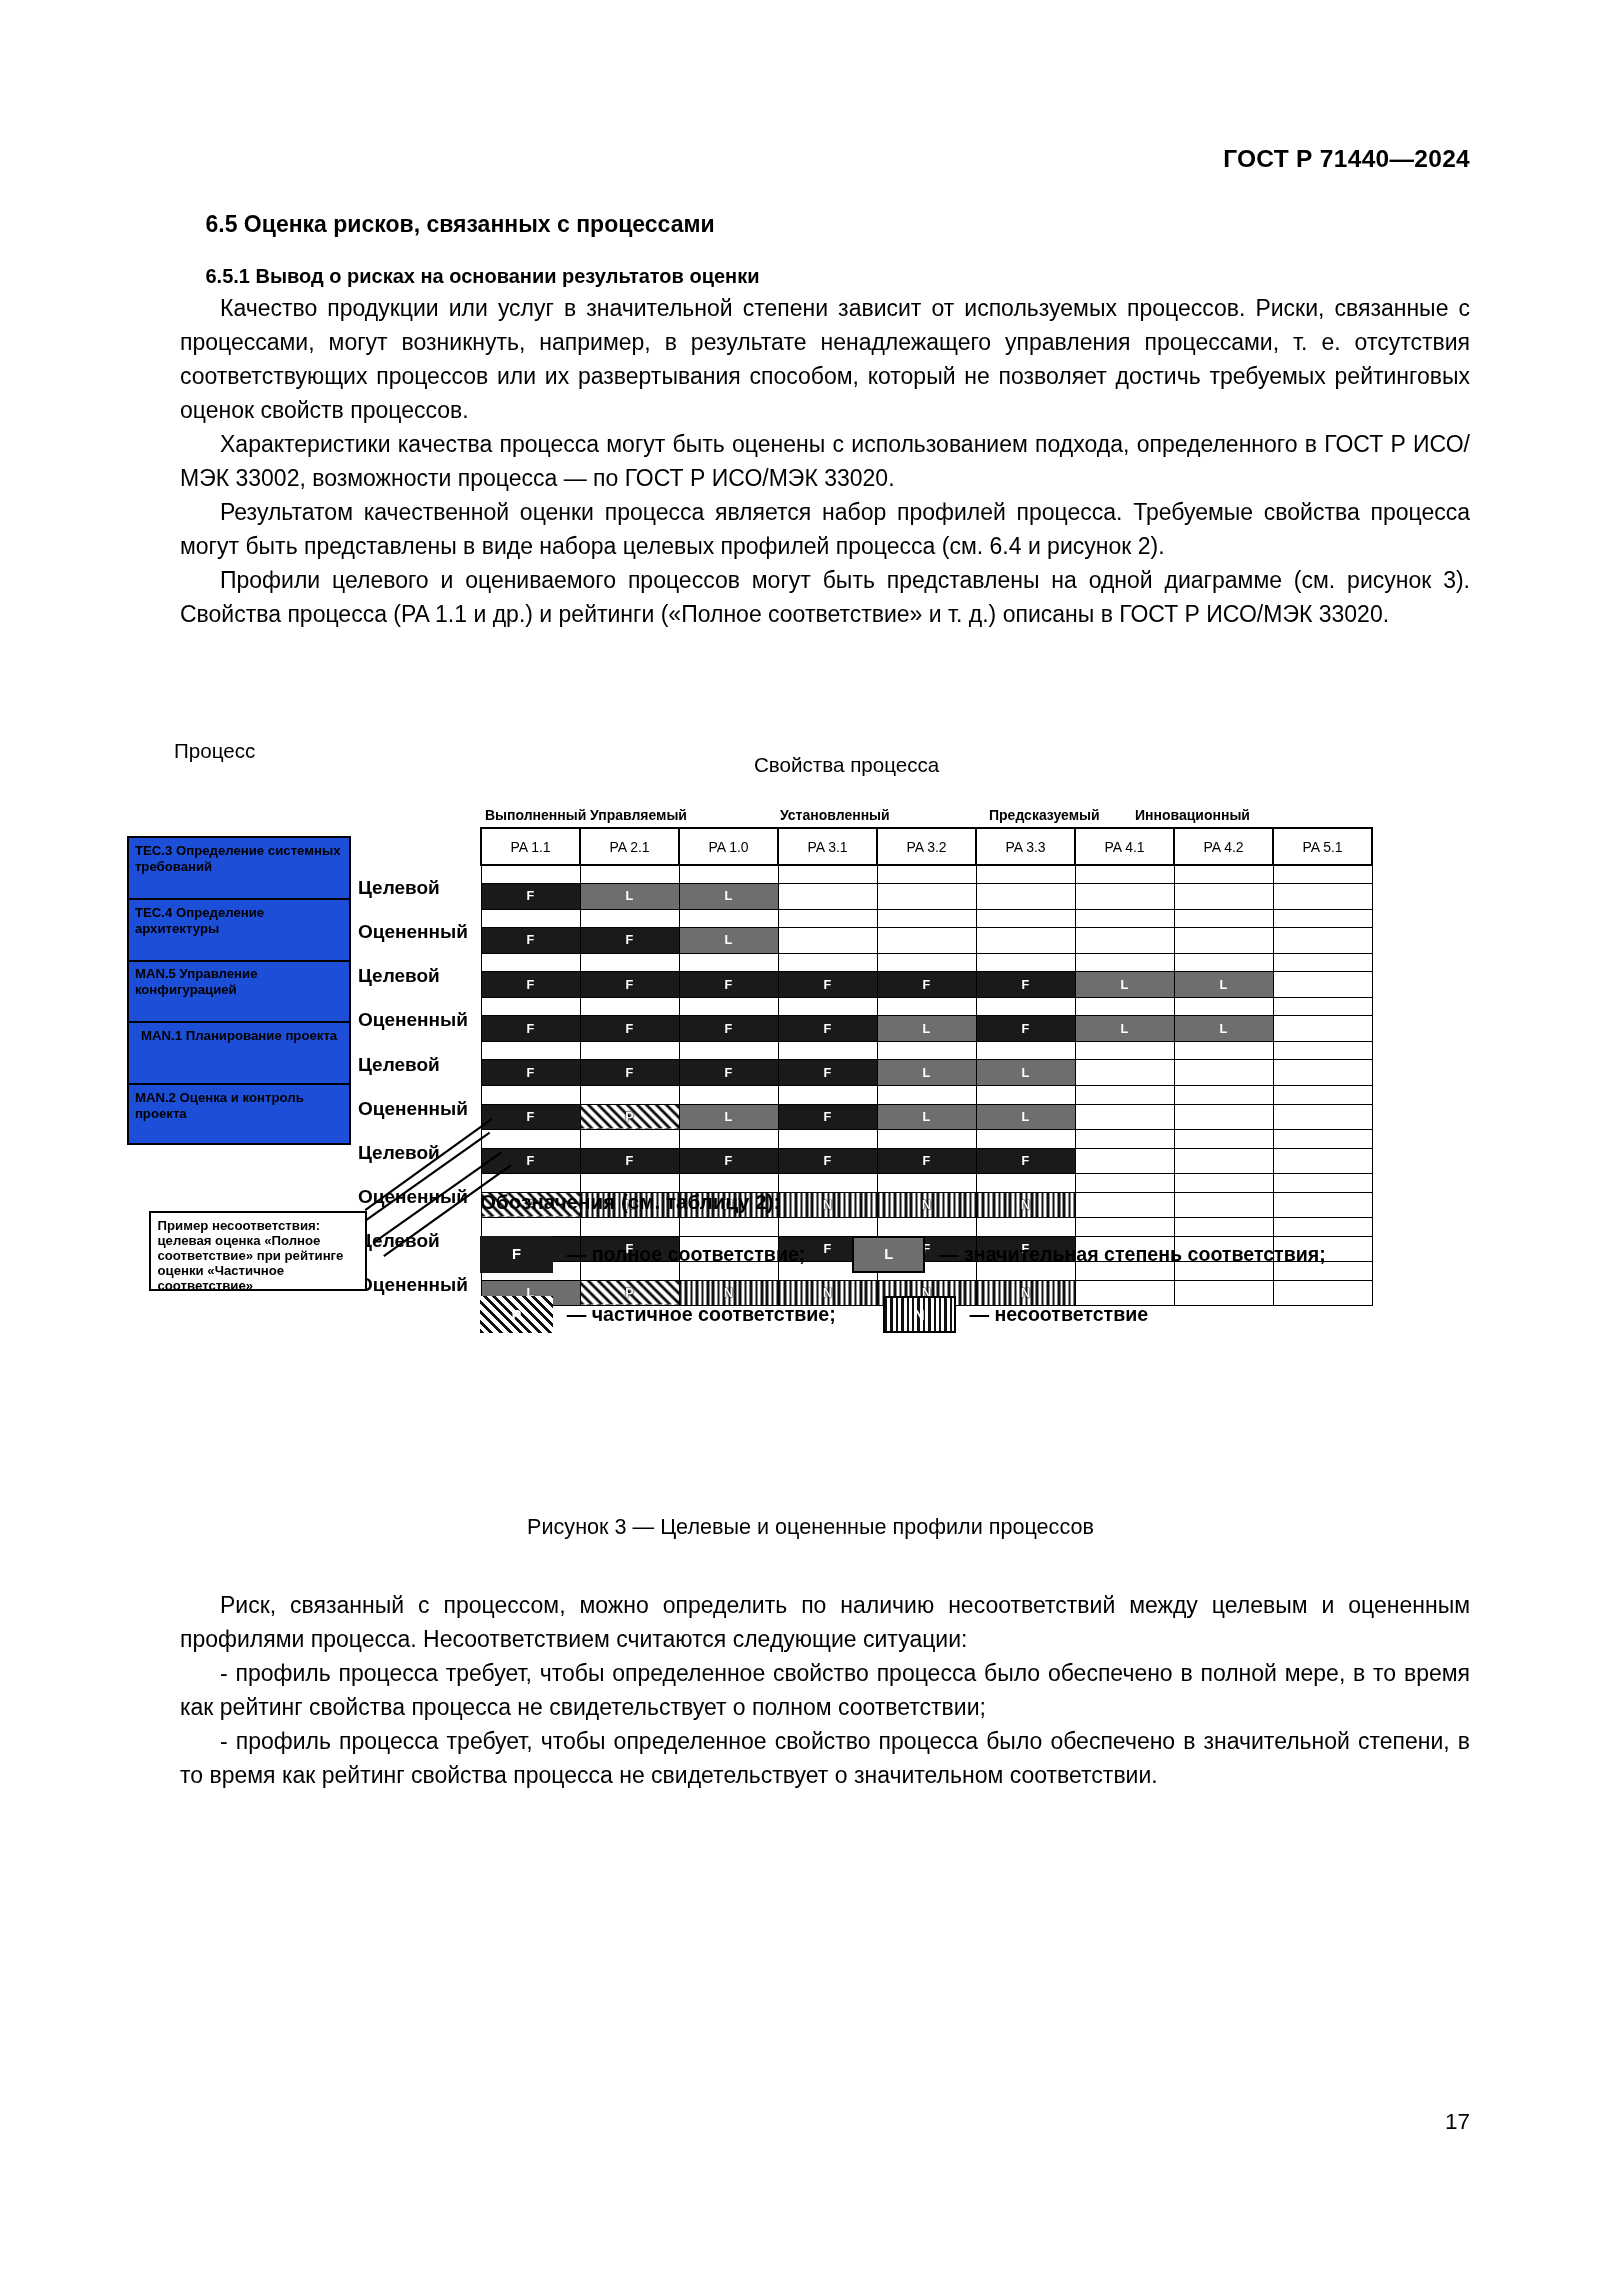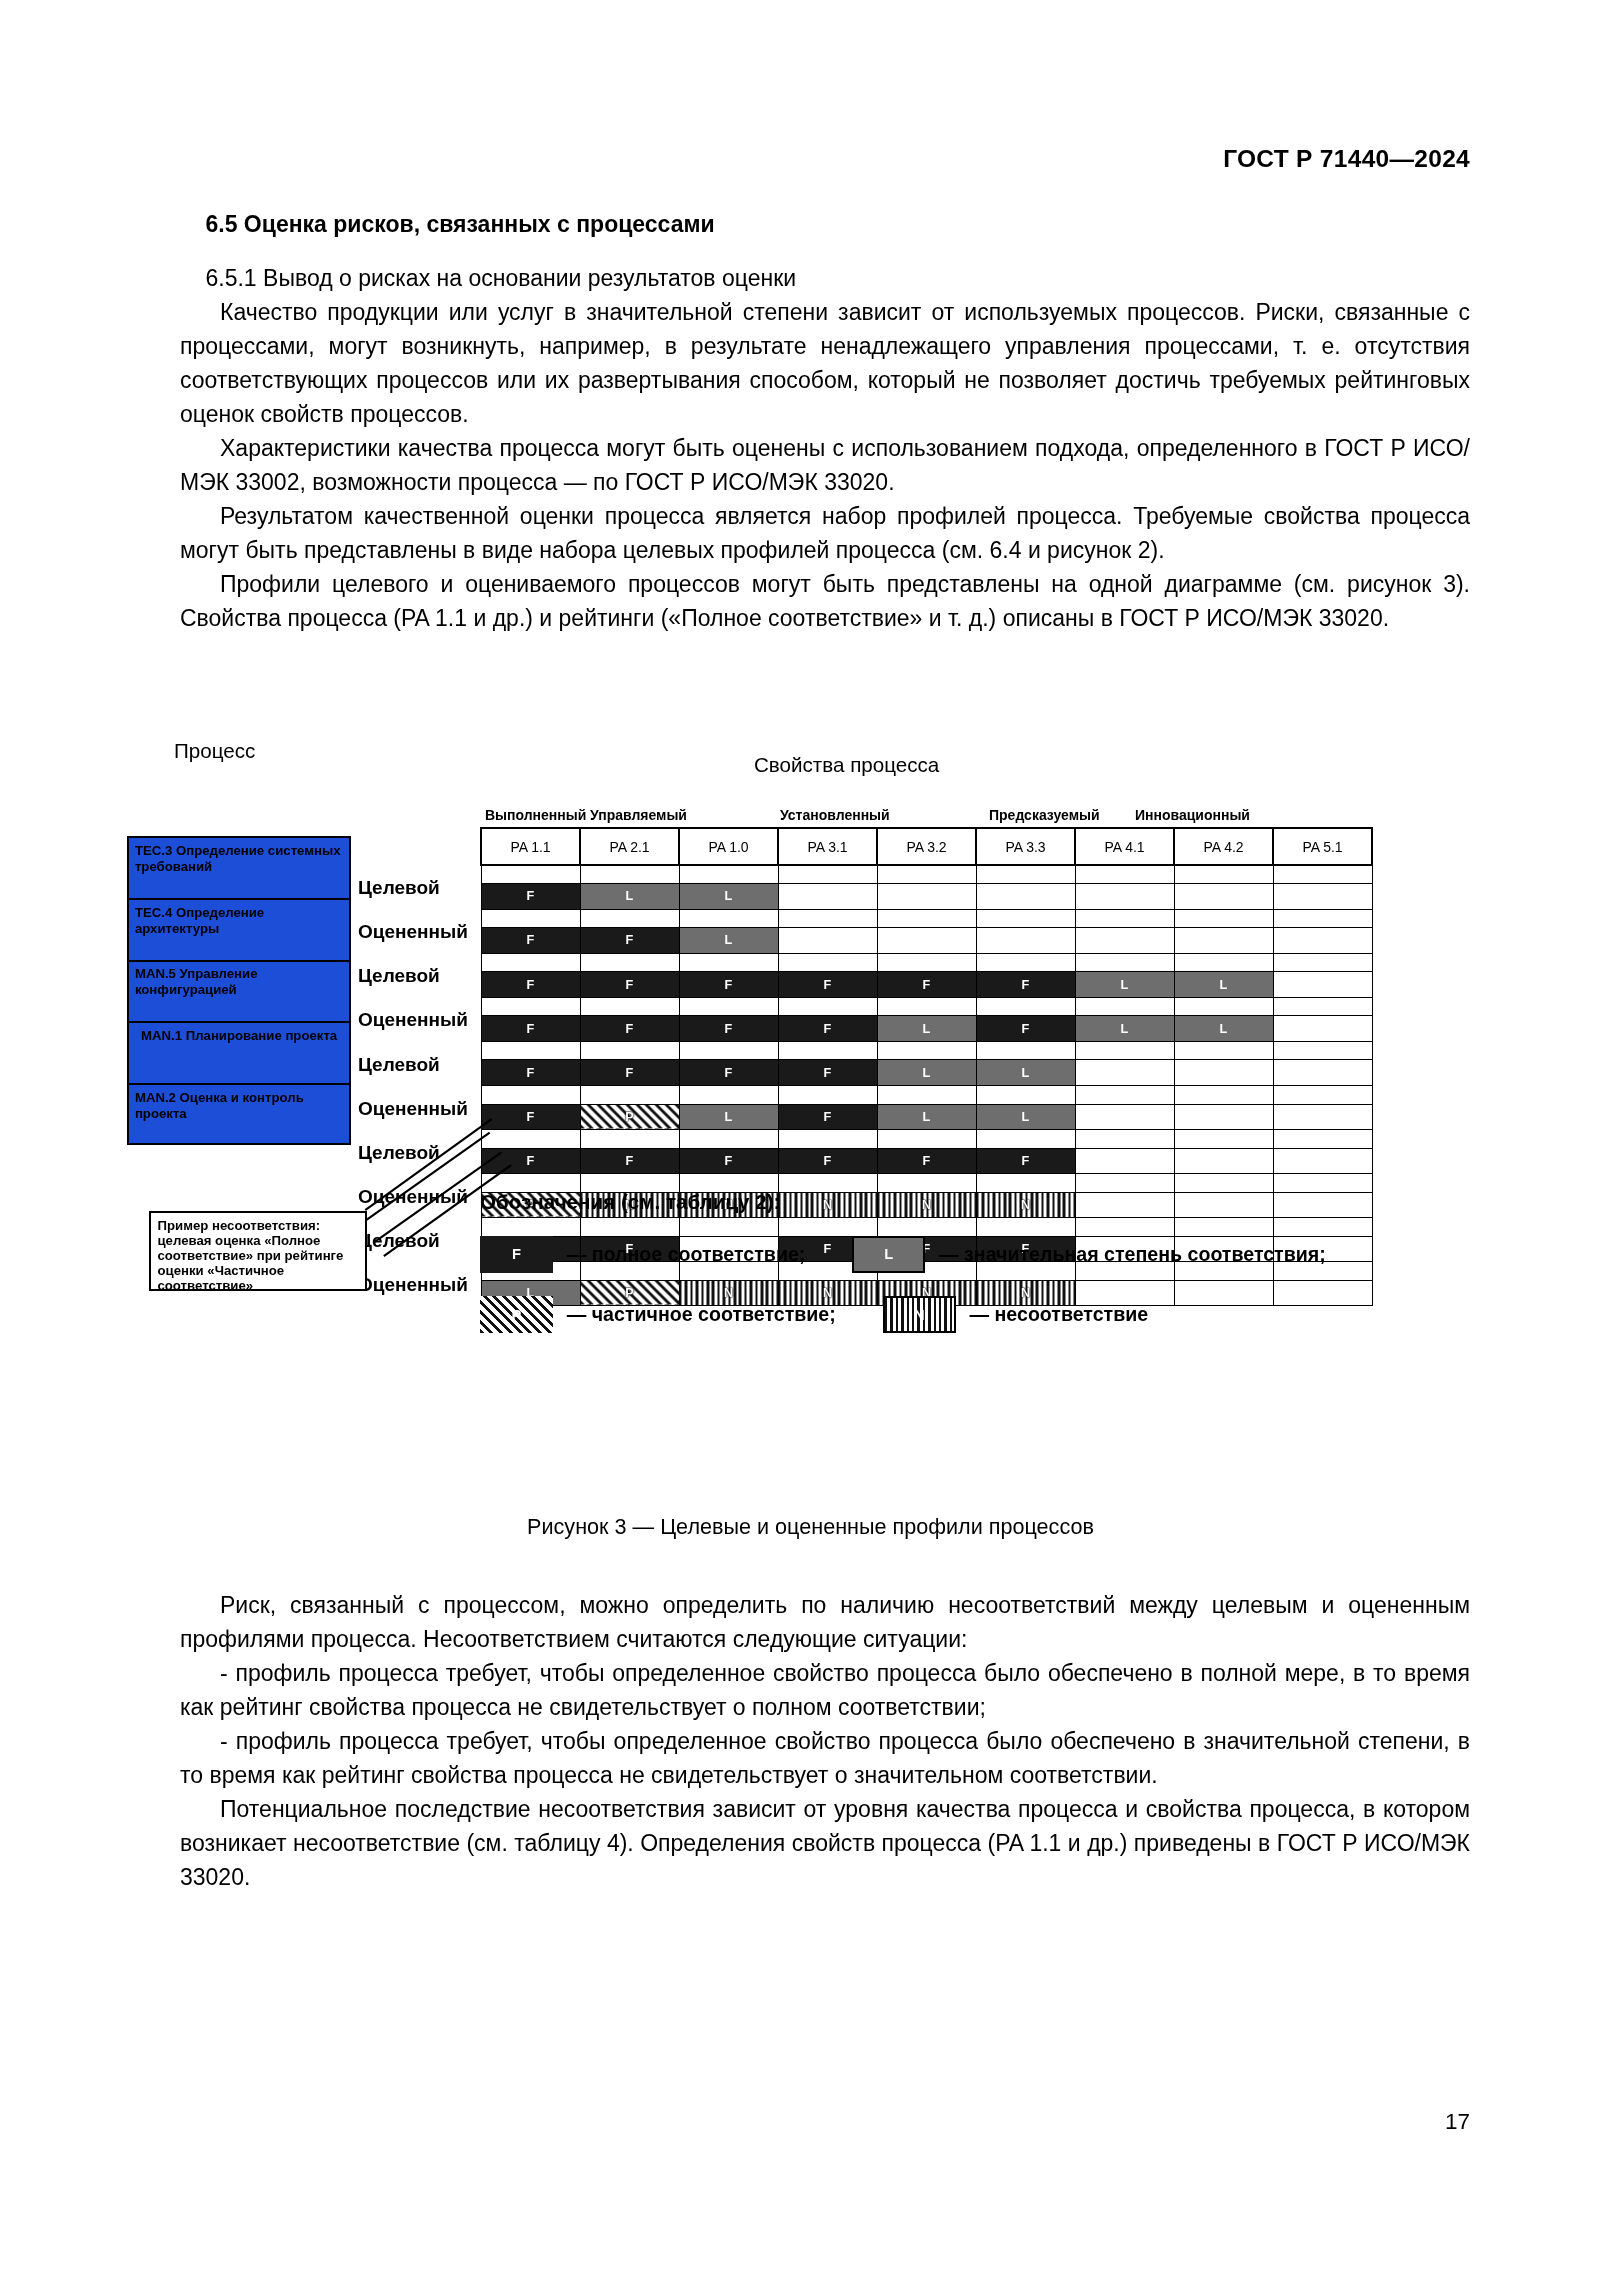--- a/index.html
+++ b/index.html
@@ -39,22 +39,22 @@
     right: 151px;
     top: 211px;
   }
   .h-sec {
     font-size: 23px;
     font-weight: bold;
     margin: 0 0 8.8px 0;
     padding-left: 25.5px;
   }
   .h-sub {
-    font-size: 23px;
-    font-weight: normal;
+    font-size: 20px;
+    font-weight: bold;
     margin: 27.4px 0 2.9px 0;
     padding-left: 25.5px;
   }
   p.body {
     font-size: 23px;
     line-height: 34px;
     margin: 0;
     text-align: justify;
     text-indent: 40px;
     hyphens: none;
@@ -692,18 +692,17 @@
       </div>
     </div>
   </div>
 
   <div class="fig-caption">Рисунок 3 — Целевые и оцененные профили процессов</div>
 
   <div class="textcol2">
     <p class="body">Риск, связанный с процессом, можно определить по наличию несоответствий между целевым и оцененным профилями процесса. Несоответствием считаются следующие ситуации:</p>
     <p class="body">- профиль процесса требует, чтобы определенное свойство процесса было обеспечено в полной мере, в то время как рейтинг свойства процесса не свидетельствует о полном соответствии;</p>
     <p class="body">- профиль процесса требует, чтобы определенное свойство процесса было обеспечено в значительной степени, в то время как рейтинг свойства процесса не свидетельствует о значительном соответствии.</p>
-    <p class="body">Потенциальное последствие несоответствия зависит от уровня качества процесса и свойства процесса, в котором возникает несоответствие (см. таблицу 4). Определения свойств процесса (PA 1.1 и др.) приведены в ГОСТ Р ИСО/МЭК 33020.</p>
   </div>
 
   <div class="pagenum">17</div>
 </div>
 
 
 </body></html>

